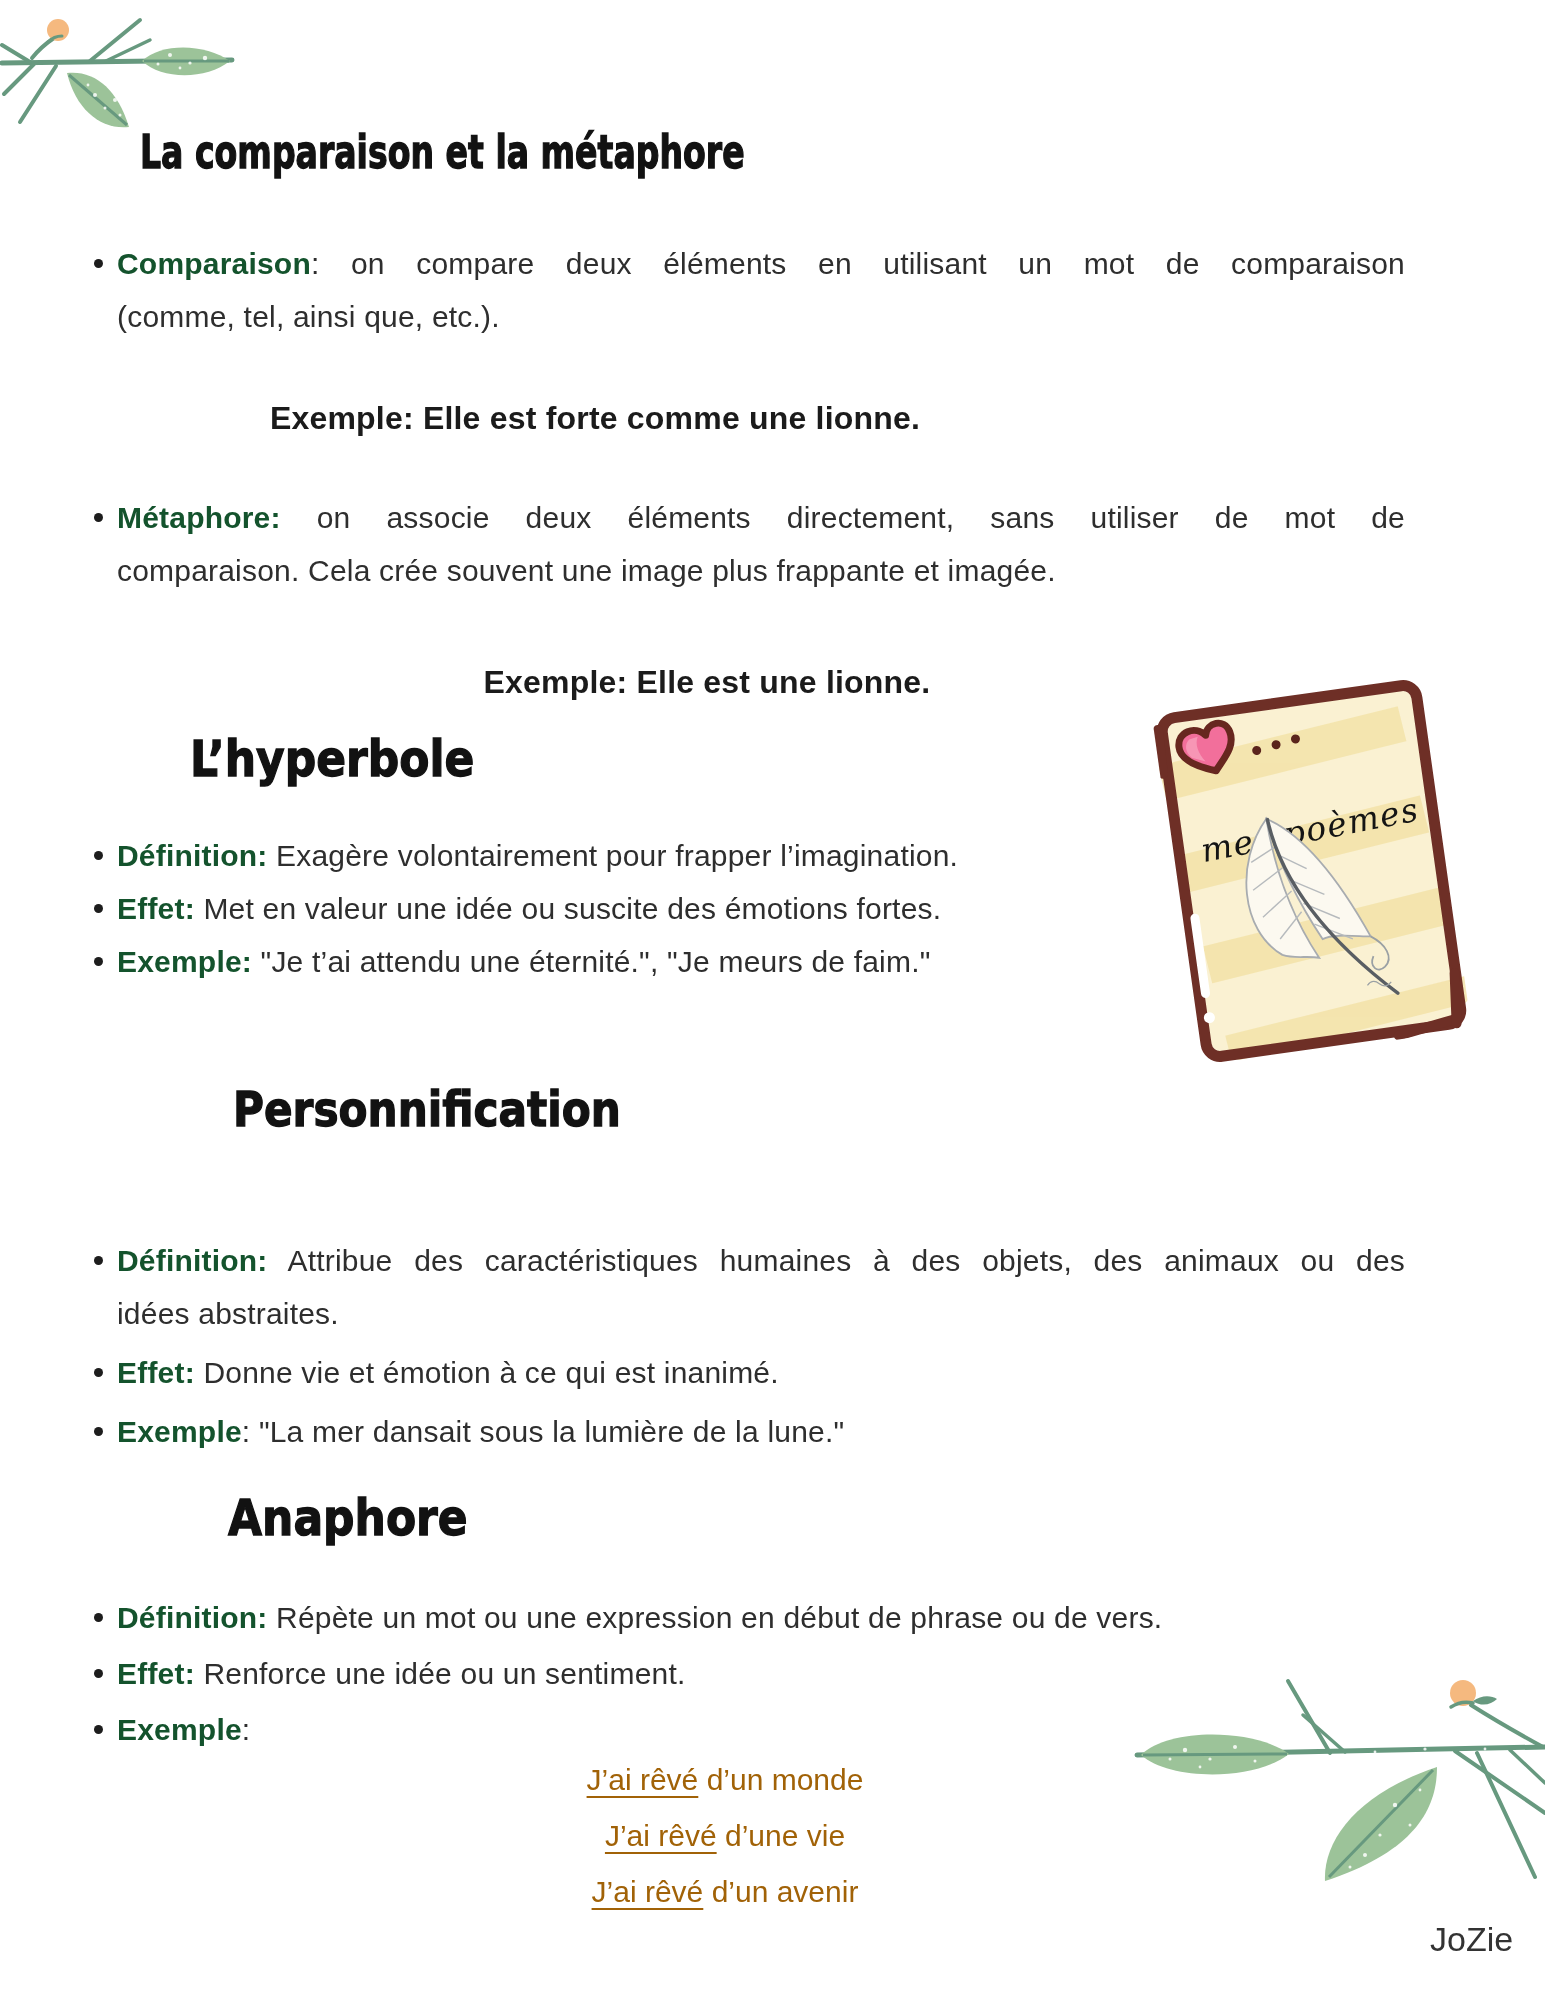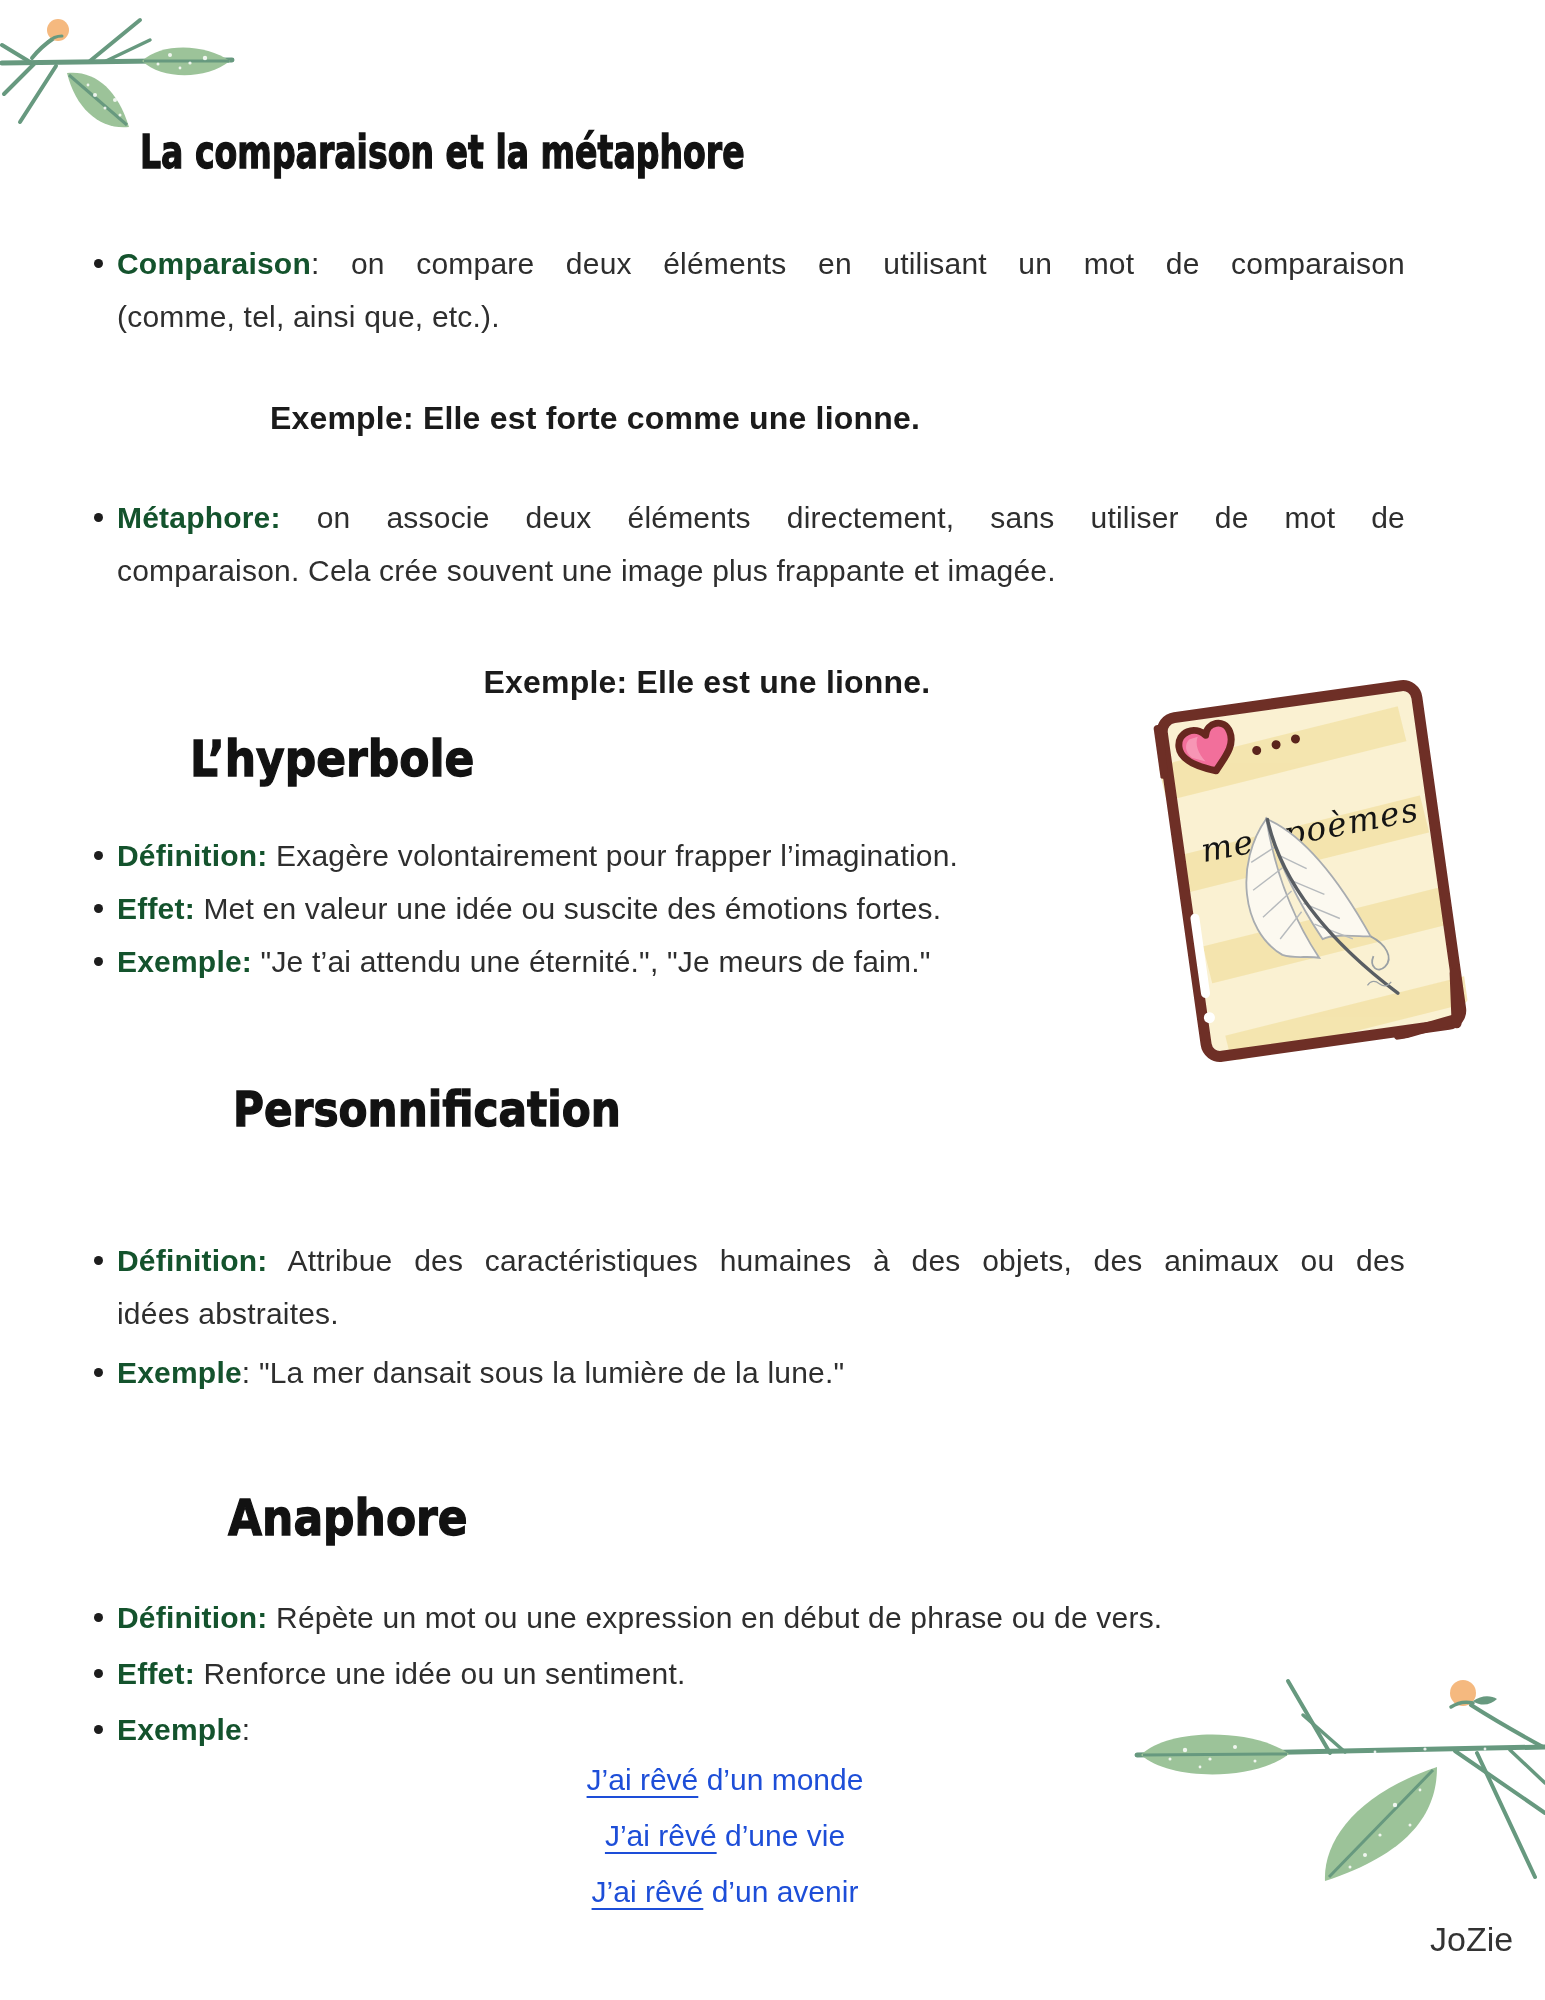--- a/index.html
+++ b/index.html
@@ -37,21 +37,21 @@
   .jline{display:block;text-align:justify;text-align-last:justify;}
   .lline{display:block;}
   .example{
     position:absolute;left:88px;text-align:center;
     font-size:32px;font-weight:700;color:#1b1b1b;letter-spacing:0.2px;line-height:40px;
   }
   .example.ex1{top:398px;width:1014px;}
   .example.ex2{top:662px;width:1238px;}
   
   .poem{position:absolute;left:88px;top:1752px;width:1274px;text-align:center;
-        font-size:30px;line-height:56px;color:#1d4ed8;}
+        font-size:30px;line-height:56px;color:#a16207;}
   .poem .u{text-decoration:underline;text-decoration-thickness:2px;text-underline-offset:6px;}
   
   .signature{position:absolute;left:1430px;top:1920px;font-size:34px;color:#333;}
   
   .branch-tl{position:absolute;left:0;top:0;}
   .branch-br{position:absolute;left:1125px;top:1655px;}
   .card{position:absolute;left:1175px;top:692px;width:273px;height:358px;
         transform:rotate(-8deg);transform-origin:center center;}
 </style>
 </head>
@@ -188,20 +188,24 @@
 
   <div class="h2 pers">Personnification</div>
   <div class="list pers" style="top:1234px;">
     <div class="li">
       <span class="dot"></span>
       <span class="jline"><b>Définition:</b><span> Attribue des caractéristiques humaines à des objets, des animaux ou des</span></span>
       <span class="lline">idées abstraites.</span>
     </div>
     <div class="li">
       <span class="dot"></span>
+      <b>Effet:</b><span> Donne vie et émotion à ce qui est inanimé.</span>
+    </div>
+    <div class="li">
+      <span class="dot"></span>
       <b>Exemple</b><span>: "La mer dansait sous la lumière de la lune."</span>
     </div>
   </div>
 
   <div class="h2 ana">Anaphore</div>
   <div class="list ana" style="top:1591px;">
     <div class="li">
       <span class="dot"></span>
       <b>Définition:</b><span> Répète un mot ou une expression en début de phrase ou de vers.</span>
     </div>

